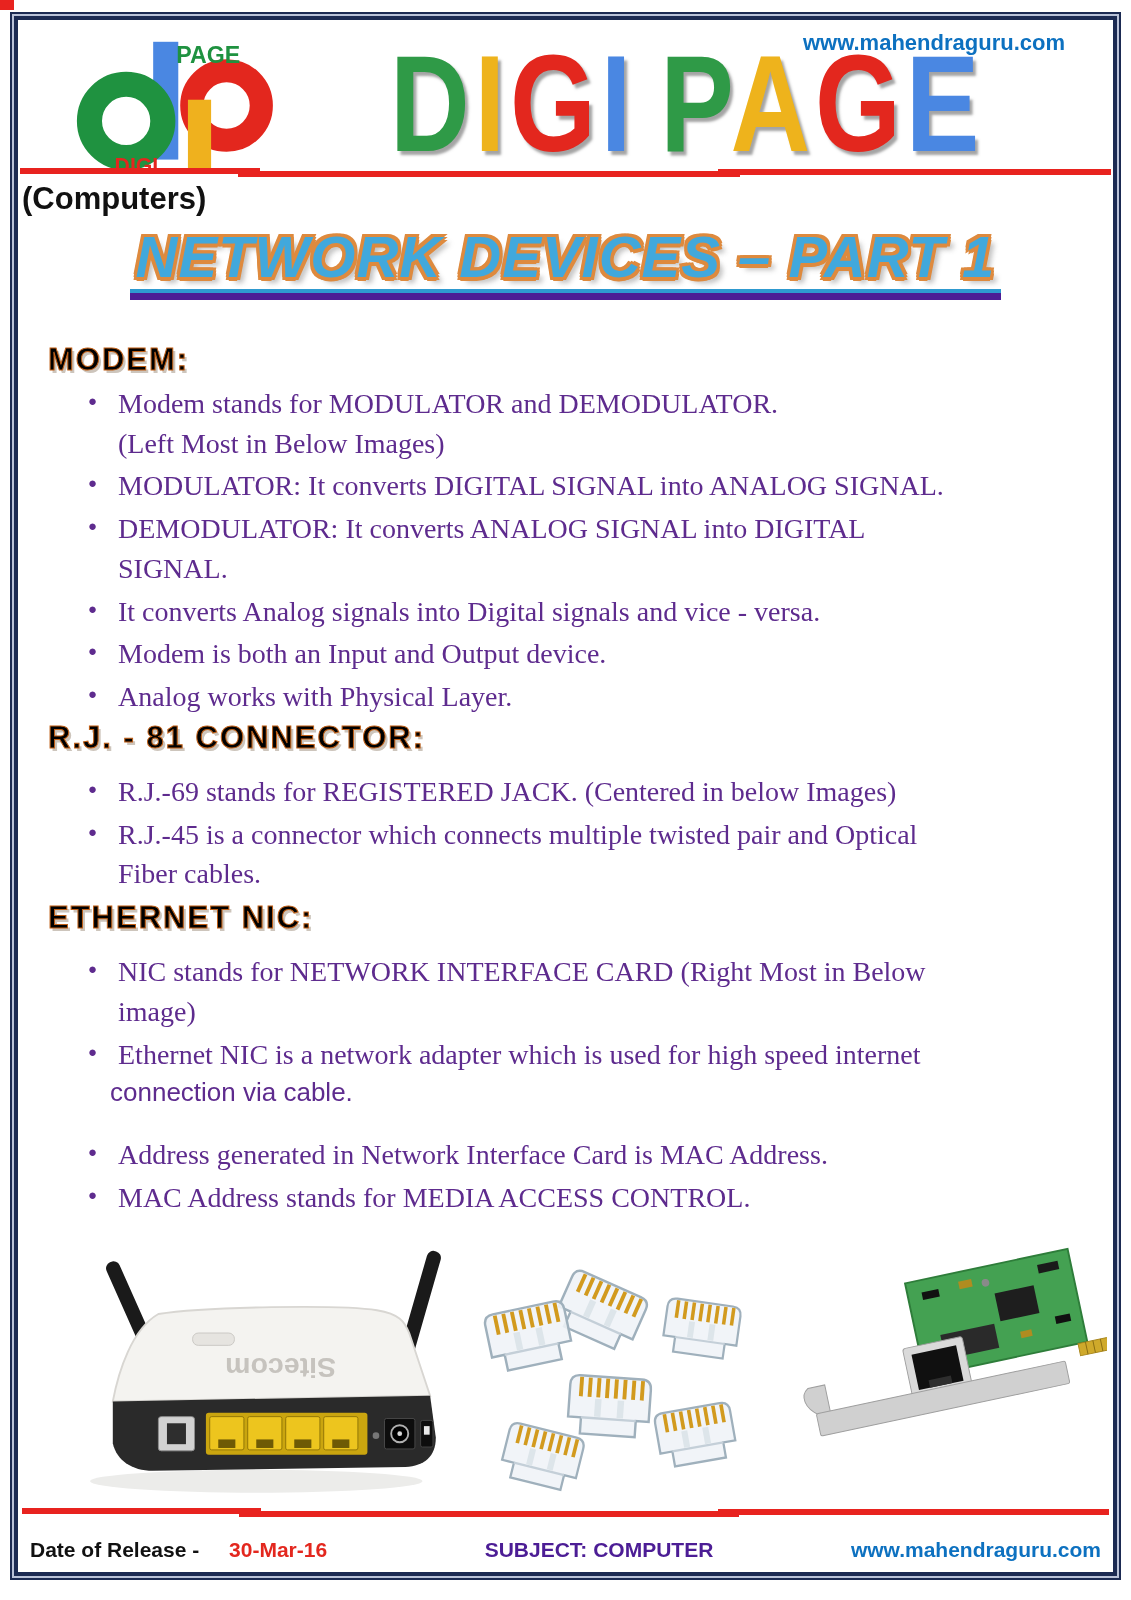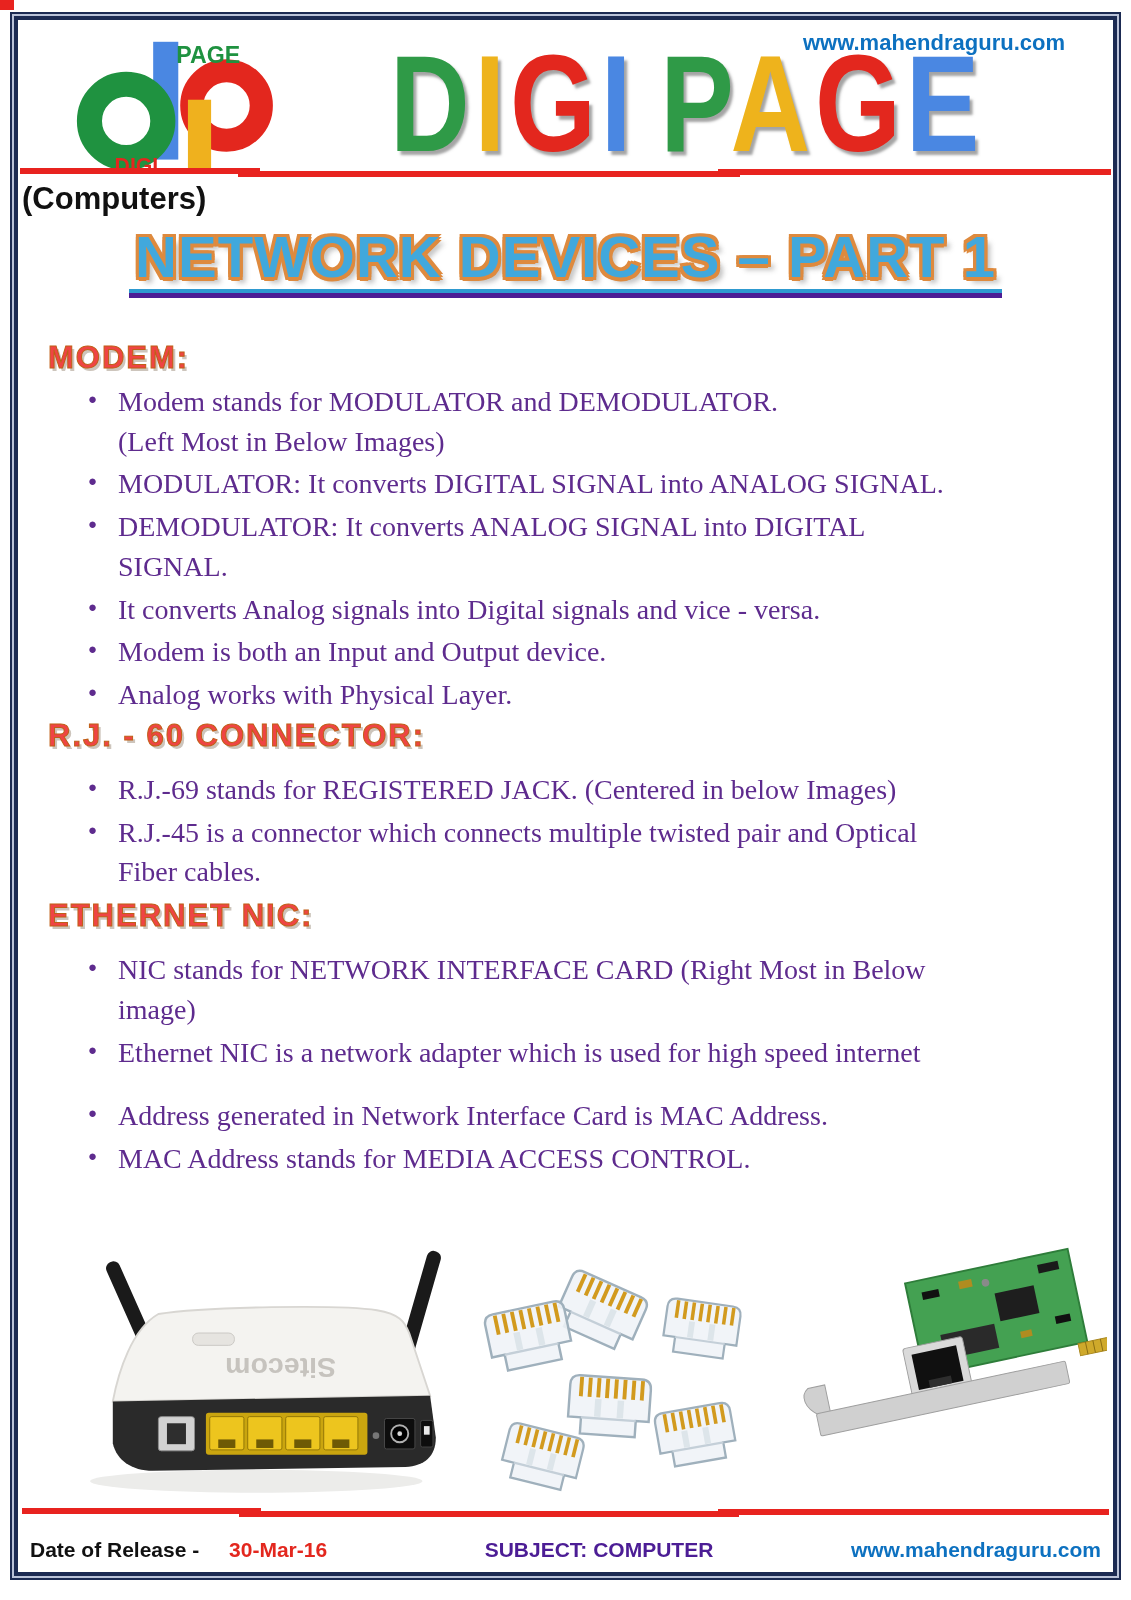--- a/index.html
+++ b/index.html
@@ -26,30 +26,30 @@
   
   .red-rule{position:relative;height:10px;margin:0 2px;}
   .red-rule .seg{position:absolute;height:6px;background:#E8231F;}
   .red-rule .s1{left:0;width:22%;top:0;}
   .red-rule .s2{left:20%;width:46%;top:3px;}
   .red-rule .s3{left:64%;right:0;top:1px;}
 
   .computers{margin:3px 0 0 4px;font-size:31px;font-weight:bold;color:#111;}
 
   .title-wrap{text-align:center;margin-top:10px;}
-  .title-outer{display:inline-block;border-bottom:5px solid #4c1d95;line-height:1.05;}
+  .title-outer{display:inline-block;border-bottom:7px solid #4c1d95;line-height:1.05;font-style:italic;}
   .main-title{display:inline-block;padding:0 6px 1px 6px;border-bottom:4px solid #2E9AD0;
     font-size:58px;font-weight:bold;letter-spacing:1px;color:#41A8DC;
     text-shadow:-3px -3px 0 #DE8A3E,3px -3px 0 #DE8A3E,-3px 3px 0 #DE8A3E,3px 3px 0 #DE8A3E,
                 -3px 0 0 #DE8A3E,3px 0 0 #DE8A3E,0 -3px 0 #DE8A3E,0 4px 0 #DE8A3E,
                  6px 6px 5px rgba(120,120,120,.45);}
 
   
   .content{margin:0 24px 0 30px;color:#5E2B8E;}
-  .sec-head{margin:0;font-size:31px;font-weight:800;letter-spacing:2px;color:#ef4444;
+  .sec-head{margin:0;font-size:31px;font-weight:800;letter-spacing:2px;color:#000000;
             font-family:"Liberation Sans",sans-serif;
             -webkit-text-stroke:1px #C05F16;text-shadow:2.5px 2.5px 0 #CDC5BC;}
   .sec-modem{margin-top:42px;}
   .sec-rj{margin-top:2px;}
   .sec-nic{margin-top:6px;}
   ul.bullets{list-style:none;margin:6px 0 0 0;padding:0 0 0 38px;
              font-family:"Liberation Serif",serif;font-size:28px;line-height:1.42;}
   ul.bullets li{position:relative;padding-left:32px;margin-bottom:3px;}
   ul.bullets li::before{content:"●";position:absolute;left:2px;top:7px;font-size:15px;color:#5E2B8E;}
   .pre{white-space:pre-line;}
@@ -118,34 +118,34 @@
             <li><span class="pre">MODULATOR: It converts DIGITAL SIGNAL into ANALOG SIGNAL.</span></li>
             <li><span class="pre">DEMODULATOR:  It converts ANALOG SIGNAL into DIGITAL
 SIGNAL.</span></li>
             <li><span class="pre">It converts Analog signals into Digital signals and vice - versa.</span></li>
             <li><span class="pre">Modem is both an Input and Output device.</span></li>
             <li><span class="pre">Analog works with Physical Layer.</span></li>
           </ul>
         </section>
 
         <section class="sec-rj">
-          <h2 class="sec-head">R.J. - 60 CONNECTOR:</h2>
+          <h2 class="sec-head">R.J. - 81 CONNECTOR:</h2>
           <ul class="bullets">
             <li class="mt"><span class="pre">R.J.-69 stands for REGISTERED JACK. (Centered in below Images)</span></li>
             <li><span class="pre">R.J.-45 is a connector which connects multiple twisted pair and Optical
 Fiber cables.</span></li>
           </ul>
         </section>
 
         <section class="sec-nic">
           <h2 class="sec-head">ETHERNET NIC:</h2>
           <ul class="bullets">
             <li class="mt"><span class="pre">NIC stands for NETWORK INTERFACE CARD (Right Most in Below
 image)</span></li>
-            <li><span class="pre">Ethernet NIC is a network adapter which is used for high speed internet</span></li>
+            <li><span class="pre">Ethernet NIC is a network adapter which is used for high speed internet</span><div class="sans-line">connection via cable.</div></li>
             <li class="gap-top"><span class="pre">Address generated in Network Interface Card is MAC Address.</span></li>
             <li><span class="pre">MAC Address stands for MEDIA ACCESS CONTROL.</span></li>
           </ul>
         </section>
       </div>
 
       <div class="images-row">
 
         <svg width="412" height="280" viewBox="0 0 430 285">
           <ellipse cx="215" cy="268" rx="175" ry="12" fill="#ececea"></ellipse>

